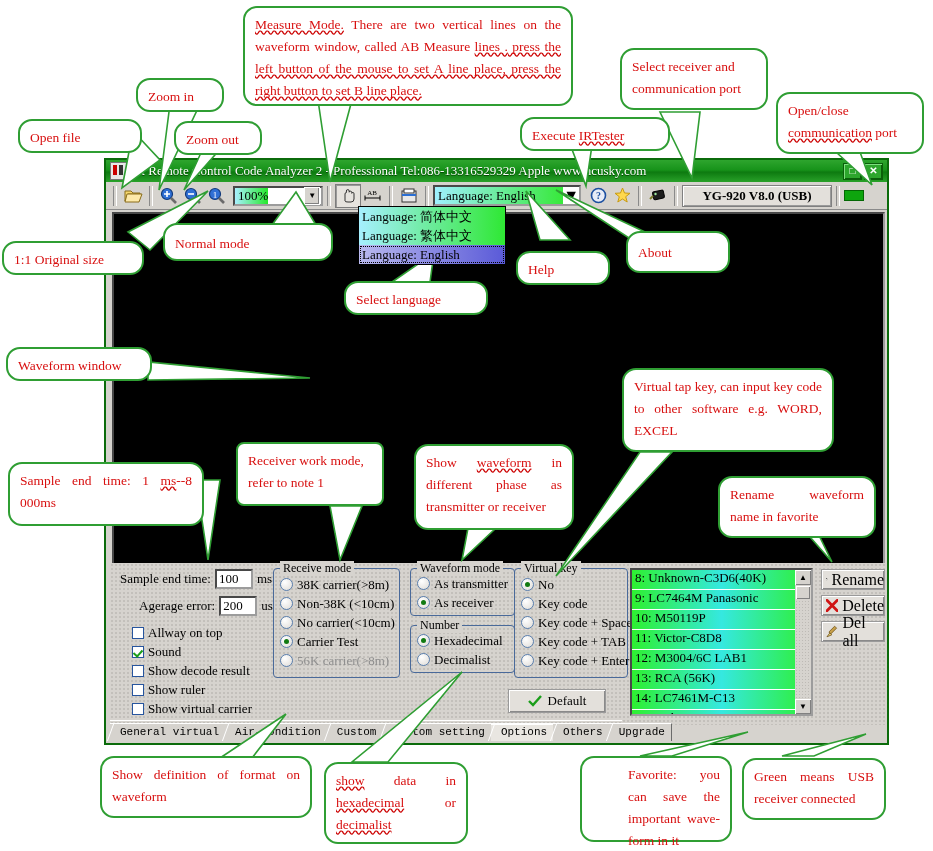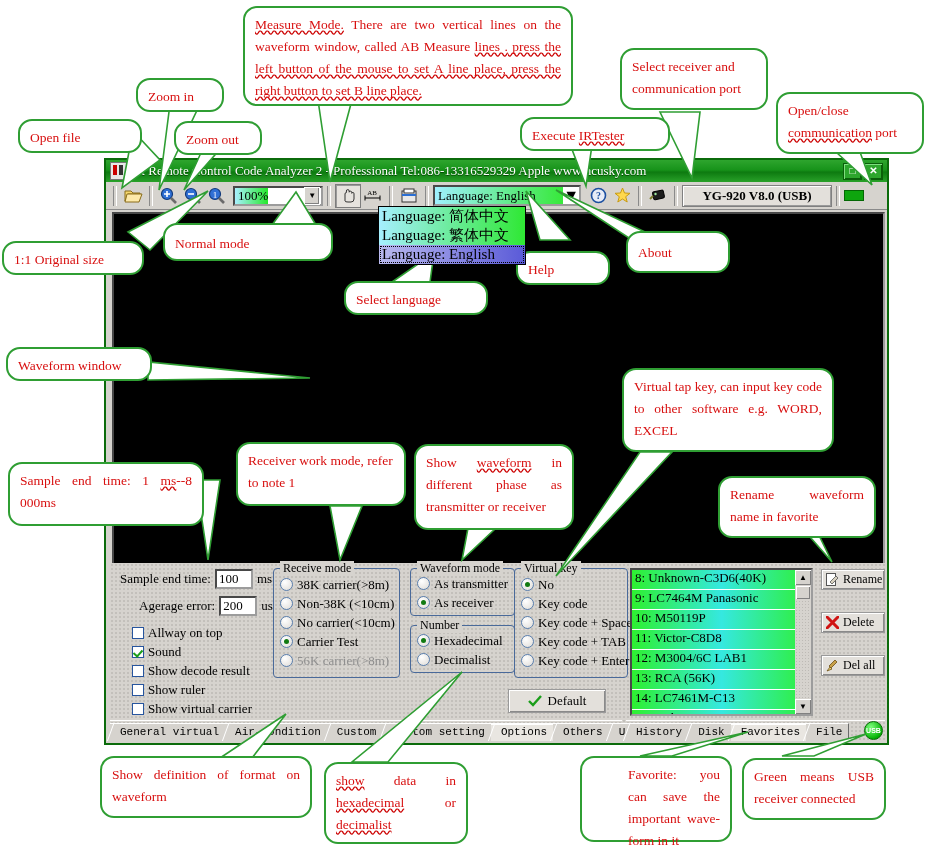--- a/index.html
+++ b/index.html
@@ -55,22 +55,22 @@
     background:linear-gradient(to right,#9ff0ff 0%,#37e93a 100%);height:100%;display:flex;align-items:center;color:#000;}
   .recvbox{
     width:148px;height:20px;border:1px solid #808080;background:#e3e0db;
     box-shadow:inset 1px 1px 0 #fff, inset -1px -1px 0 #9a9a9a;
     display:flex;align-items:center;justify-content:center;font-size:13px;font-weight:bold;
     font-family:"Liberation Serif",serif;
   }
   .greenled{width:18px;height:9px;background:#0ea50e;border:1px solid #046804;}
   
   .langlist{
-    position:absolute;left:378px;top:206px;width:146px;border:1px solid #000;z-index:30;
-    font-size:15px;
+    position:absolute;left:358px;top:206px;width:146px;border:1px solid #000;z-index:30;
+    font-size:13px;
   }
   .langlist div{height:19px;line-height:19px;padding-left:3px;color:#000;}
   .langlist div.i1{background:linear-gradient(to right,#a6efff,#2fe834);}
   .langlist div.i2{background:linear-gradient(to right,#a6efff,#2fe834);}
   .langlist div.i3{background:linear-gradient(to right,#b9b9ee,#5a5ad8);outline:1px dotted #000;outline-offset:-2px;}
   
   .wave{
     position:absolute;left:6px;top:52px;width:773px;height:488px;background:#000;
     border:2px inset #9c9c9c;box-sizing:border-box;
   }
@@ -113,22 +113,22 @@
     border-bottom:1px solid #fff;box-sizing:border-box;white-space:nowrap;
   }
   .lbscroll{position:absolute;right:0;top:0;width:16px;height:100%;background:#d6d3ce;
     background-image:radial-gradient(#bdbab5 1px,transparent 1px);background-size:3px 3px;}
   .lbbtn{width:16px;height:15px;background:#d6d3ce;box-shadow:inset 1px 1px 0 #fff, inset -1px -1px 0 #808080;
     font-size:8px;text-align:center;line-height:15px;}
   .lbthumb{width:14px;height:13px;margin:1px;background:#d6d3ce;box-shadow:inset 1px 1px 0 #fff, inset -1px -1px 0 #808080;}
   .sidebtn{
     width:64px;height:21px;background:#e3e0db;border:1px solid #9a9a9a;
     box-shadow:inset 1px 1px 0 #fff, inset -1px -1px 0 #8a8a8a;
-    display:flex;align-items:center;gap:4px;padding-left:4px;font-size:12px;
-    font-family:"Liberation Serif",serif;box-sizing:border-box;margin-bottom:22px;
+    display:flex;align-items:center;gap:4px;padding-left:4px;font-size:16px;
+    font-family:"Liberation Serif",serif;box-sizing:border-box;margin-bottom:5px;
   }
   .defbtn{
     position:absolute;left:398px;top:126px;width:96px;height:22px;background:#e3e0db;
     border:1px solid #9a9a9a;box-shadow:inset 1px 1px 0 #fff, inset -1px -1px 0 #8a8a8a;
     display:flex;align-items:center;justify-content:center;gap:6px;font-size:13px;
   }
   
   .tabstrip{position:absolute;bottom:2px;height:20px;background:#d6d3ce;
     background-image:radial-gradient(#c3c0bb 1px,transparent 1px);background-size:4px 4px;
     border-top:1px solid #fff;display:flex;align-items:flex-end;}
@@ -436,29 +436,20 @@
 
   <div class="tabstrip" style="left:4px;width:512px;">
     <div class="tab">General virtual</div>
     <div class="tab">Air-condition</div>
     <div class="tab">Custom</div>
     <div class="tab">Custom setting</div>
     <div class="tab sel">Options</div>
     <div class="tab">Others</div>
     <div class="tab">Upgrade</div>
   </div>
-  <div class="tabstrip" style="left:520px;width:259px;">
-    <div class="tab">History</div>
-    <div class="tab">Disk</div>
-    <div class="tab sel">Favorites</div>
-    <div class="tab">File</div>
-    <div style="margin-left:auto;margin-bottom:1px;margin-right:2px;">
-      <div class="usb">USB</div>
-    </div>
-  </div>
 </div>
 
 <div class="langlist">
   <div class="i1">Language: 简体中文</div>
   <div class="i2">Language: 繁体中文</div>
   <div class="i3">Language: English</div>
 </div>
 
 <div class="callout j" style="left:243px;top:6px;width:330px;height:100px;">
   <span class="sq">Measure Mode.</span><span> There are two vertical lines on the waveform window, called AB Measure </span><span class="sq">lines .</span><span class="sq"> press the left button of the mouse to set A line place, press the right button to set B line place.</span>
@@ -510,21 +501,21 @@
 </div>
 
 <div class="callout" style="left:6px;top:347px;width:146px;height:34px;">
   <span>Waveform window</span>
 </div>
 
 <div class="callout j" style="left:8px;top:462px;width:196px;height:64px;">
   <span>Sample end time: 1 </span><span class="sq">ms</span><span>--8 000ms</span>
 </div>
 
-<div class="callout" style="left:236px;top:442px;width:170px;height:64px;">
+<div class="callout" style="left:236px;top:442px;width:148px;height:64px;border-radius:8px;">
   <span>Receiver work mode, refer to note 1</span>
 </div>
 
 <div class="callout j" style="left:414px;top:444px;width:160px;height:86px;">
   <span>Show </span><span class="sq">waveform</span><span> in different phase as transmitter or receiver</span>
 </div>
 
 <div class="callout j" style="left:622px;top:368px;width:212px;height:84px;">
   <span>Virtual tap key, can input key code to other software e.g. WORD, EXCEL</span>
 </div>

